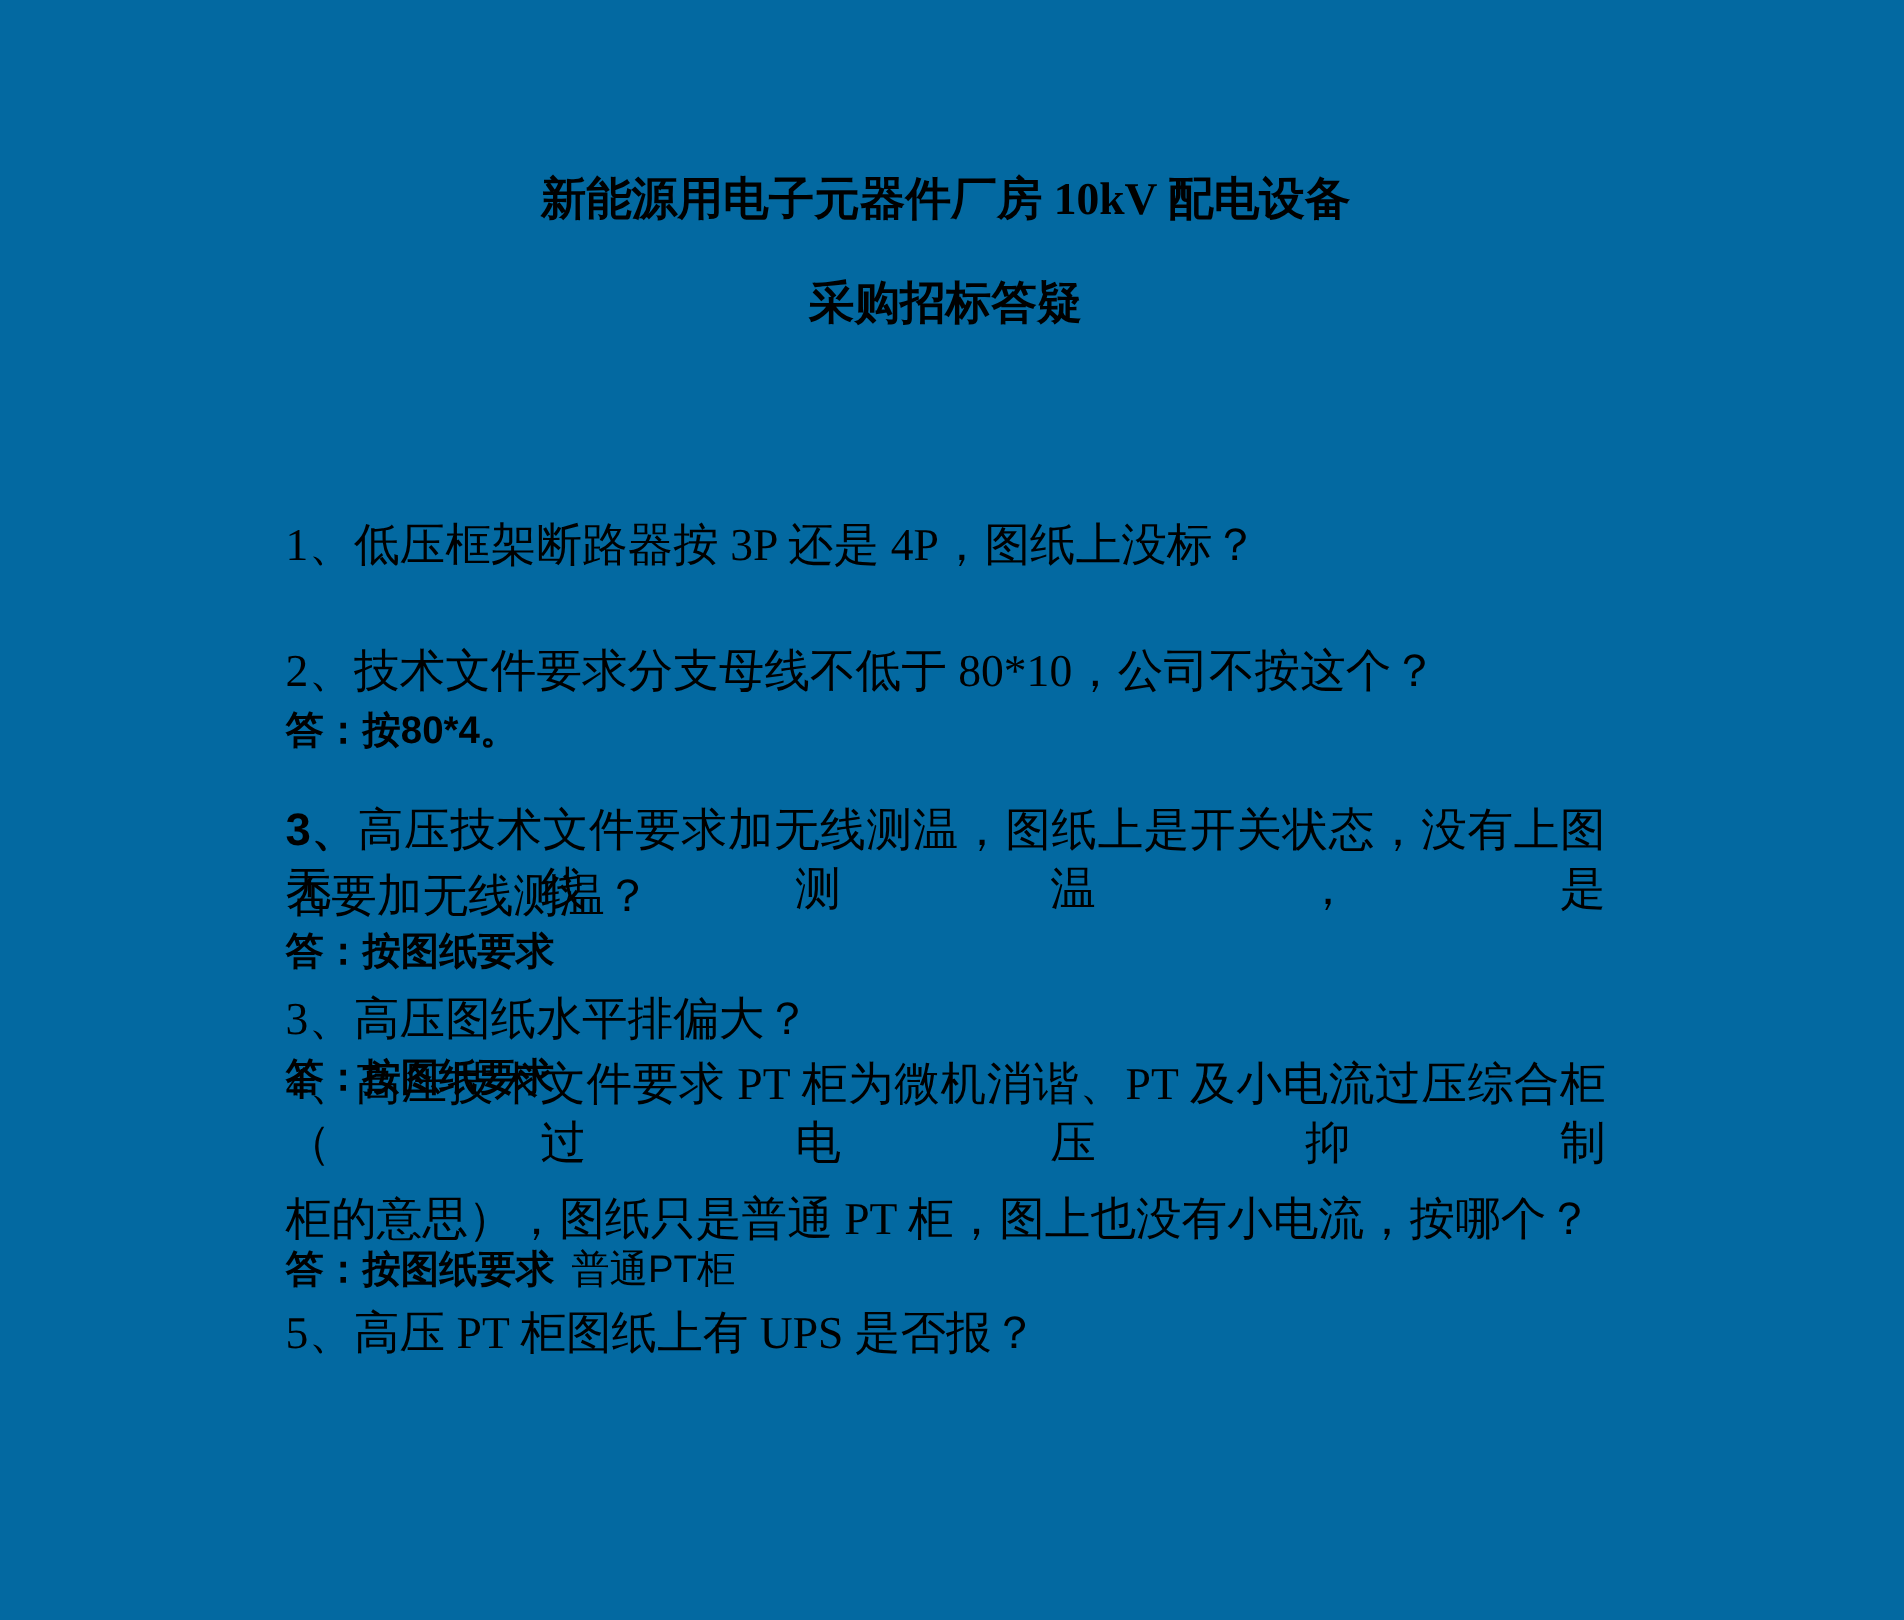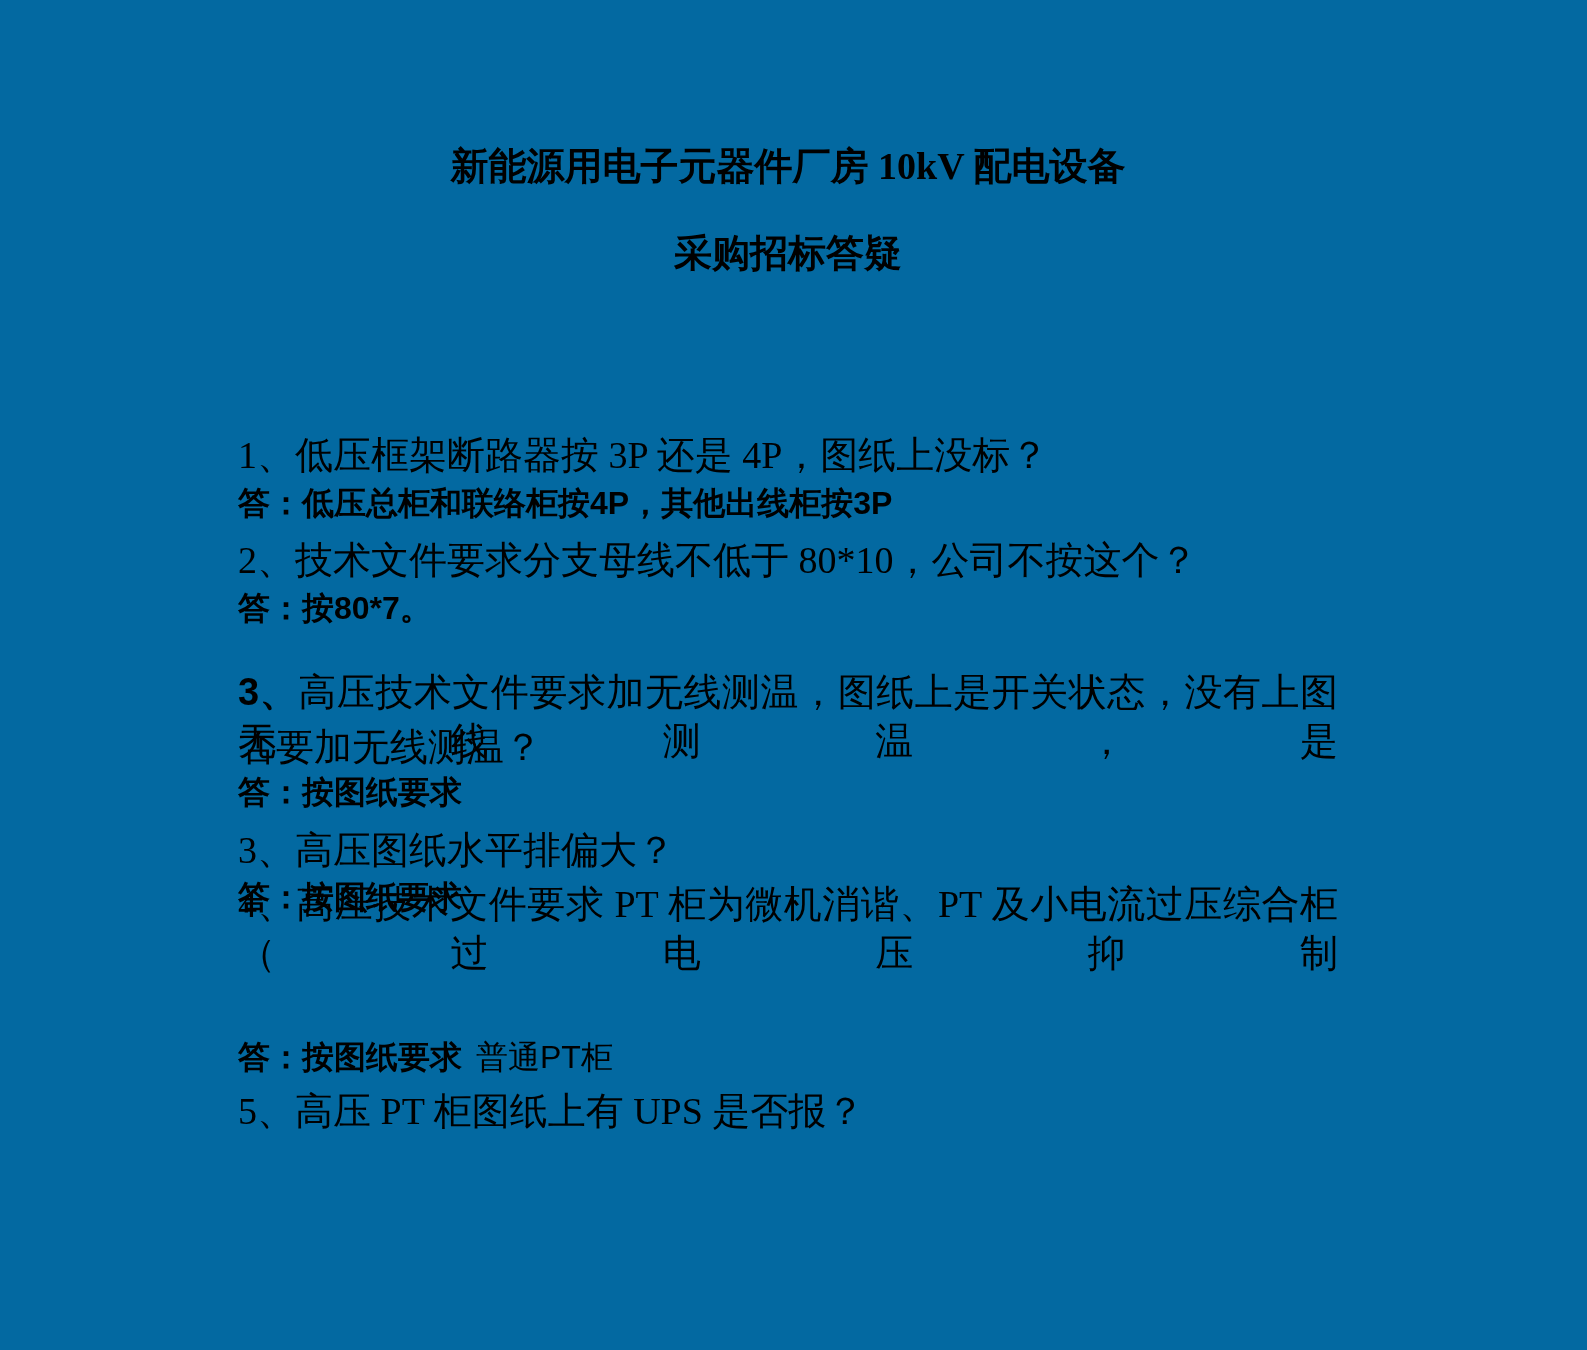--- a/index.html
+++ b/index.html
@@ -69,38 +69,38 @@
 <div class="page">
   <div class="content">
 
     <div class="line title" style="top:142px;">新能源用电子元器件厂房 10kV 配电设备</div>
 
     <div class="line title" style="top:229px;">采购招标答疑</div>
 
 
     <div class="line question" style="top:431px;">1、低压框架断路器按 3P 还是 4P，图纸上没标？</div>
 
-    <div class="line answer" style="top:483px;">答：低压总柜和联络柜按4P，其他出线柜按3P</div>
 
     <div class="line question" style="top:536px;">2、技术文件要求分支母线不低于 80*10，公司不按这个？</div>
 
-    <div class="line answer" style="top:588px;">答：按80*7。</div>
+    <div class="line answer" style="top:588px;">答：按80*4。</div>
 
     <div class="line question question-justified" style="top:668px;"><span class="num-bold">3、</span><span>高压技术文件要求加无线测温，图纸上是开关状态，没有上图无线测温，是</span></div>
 
     <div class="line question" style="top:723px;">否要加无线测温？</div>
 
     <div class="line answer" style="top:772px;">答：按图纸要求</div>
 
     <div class="line question" style="top:826px;">3、高压图纸水平排偏大？</div>
 
     <div class="line answer" style="top:877px;">答：按图纸要求</div>
 
     <div class="line question question-justified" style="top:880px;">4、高压技术文件要求 PT 柜为微机消谐、PT 及小电流过压综合柜（过电压抑制</div>
 
+    <div class="line question" style="top:992px;">柜的意思），图纸只是普通 PT 柜，图上也没有小电流，按哪个？</div>
 
     <div class="line answer" style="top:1037px;"><span>答：按图纸要求</span><span class="answer-note">普通PT柜</span></div>
 
     <div class="line question" style="top:1087px;">5、高压 PT 柜图纸上有 UPS 是否报？</div>
 
 
   </div>
 </div>
 
 </body></html>

